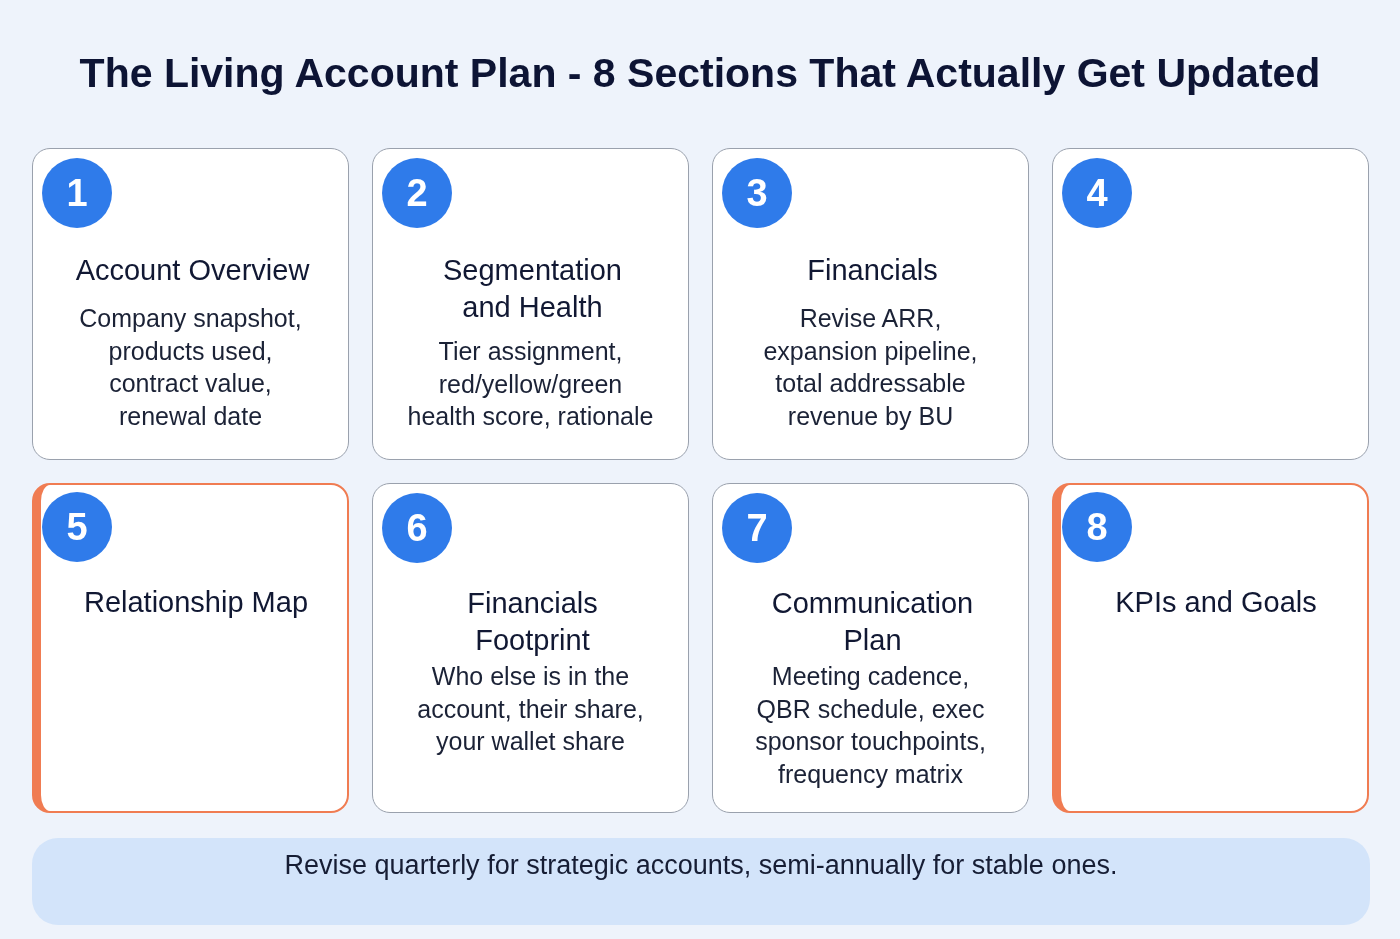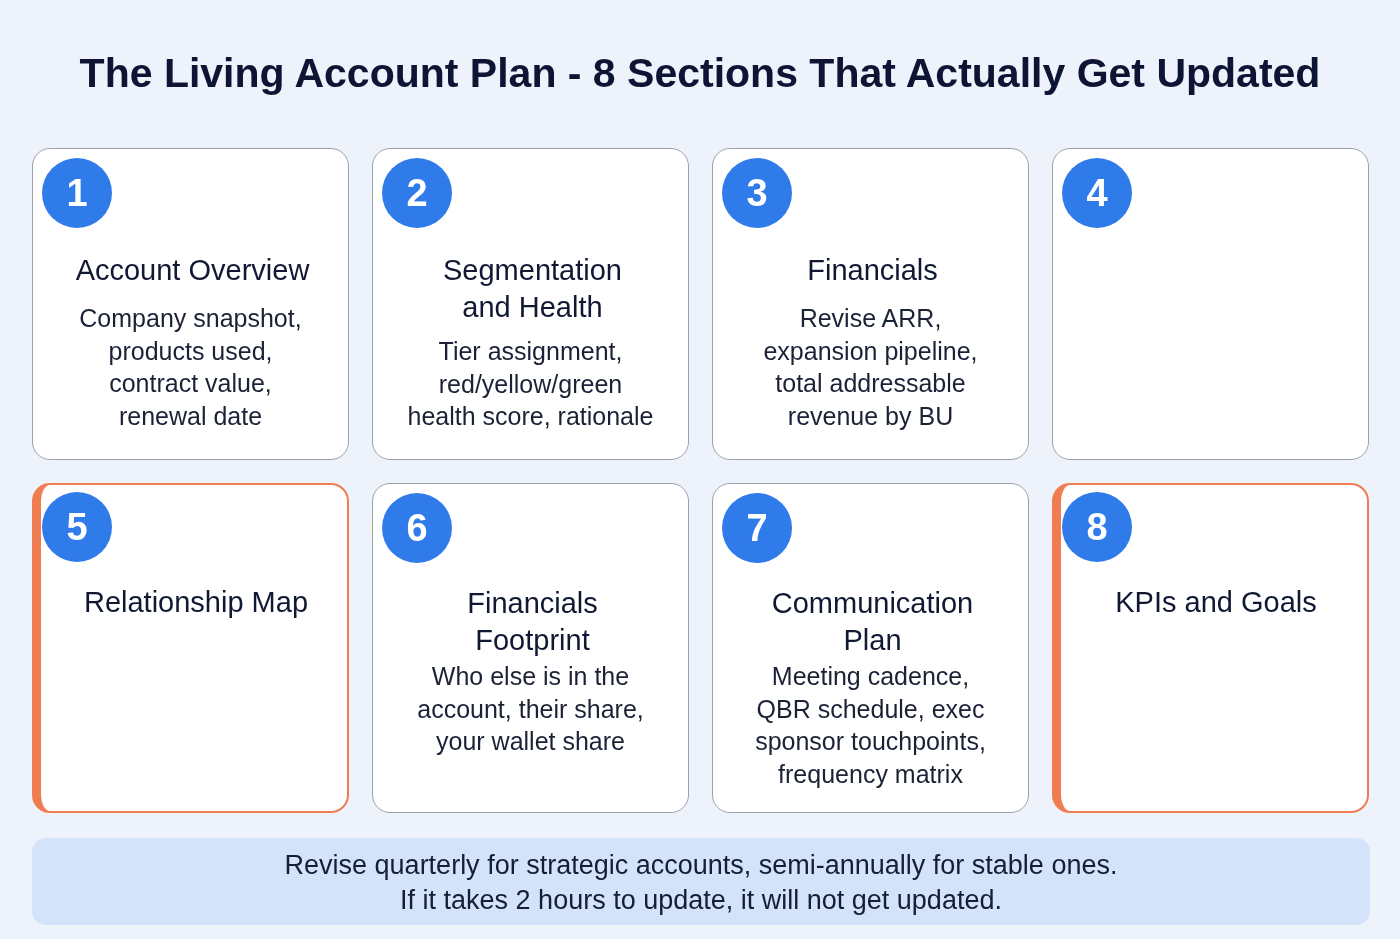--- a/index.html
+++ b/index.html
@@ -53,21 +53,21 @@
   }
   .card-desc {
     position: absolute; left: 8px; right: 8px;
     font-size: 25px; color: #1b2236; line-height: 32.5px;
     white-space: pre-line;
   }
   .card.r2 .card-title { top: 93px; margin-top: 8px; }
   .card.highlight .card-title { top: 91px; }
   .footer {
     position: absolute; left: 32px; top: 838px; width: 1338px; height: 87px;
-    background: #d3e4fa; border-radius: 14px;
+    background: #d3e4fa; border-radius: 26px;
     text-align: center;
     font-size: 27px; color: #161d34; line-height: 35px;
     padding-top: 10px; box-sizing: border-box;
   }
 </style>
 </head>
 <body>
 
 <div class="title">The Living Account Plan - 8 Sections That Actually Get Updated</div>
 
@@ -123,14 +123,13 @@
 frequency matrix</div>
   </div>
   <div class="card r2 highlight">
     <div class="badge">8</div>
     <div class="card-title">KPIs and Goals</div>
   </div>
 </div>
 
 <div class="footer">
   <div>Revise quarterly for strategic accounts, semi-annually for stable ones.</div>
-  <div>If it takes 2 hours to update, it will not get updated.</div>
 </div>
 
 </body></html>

